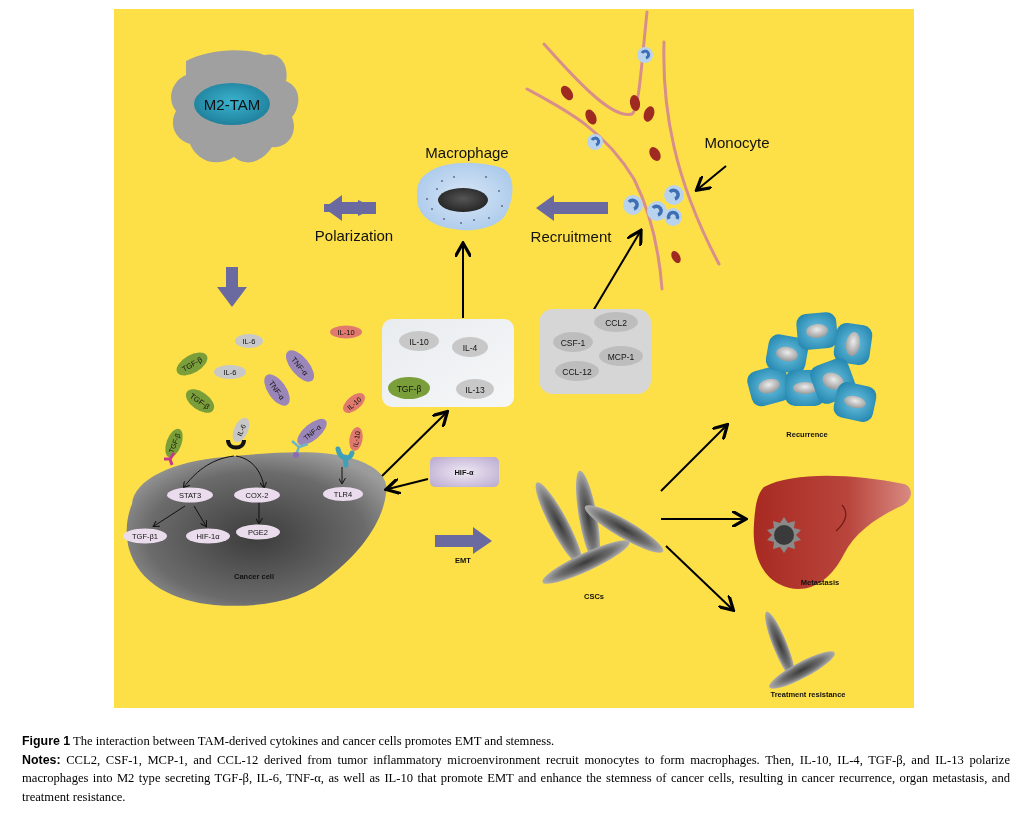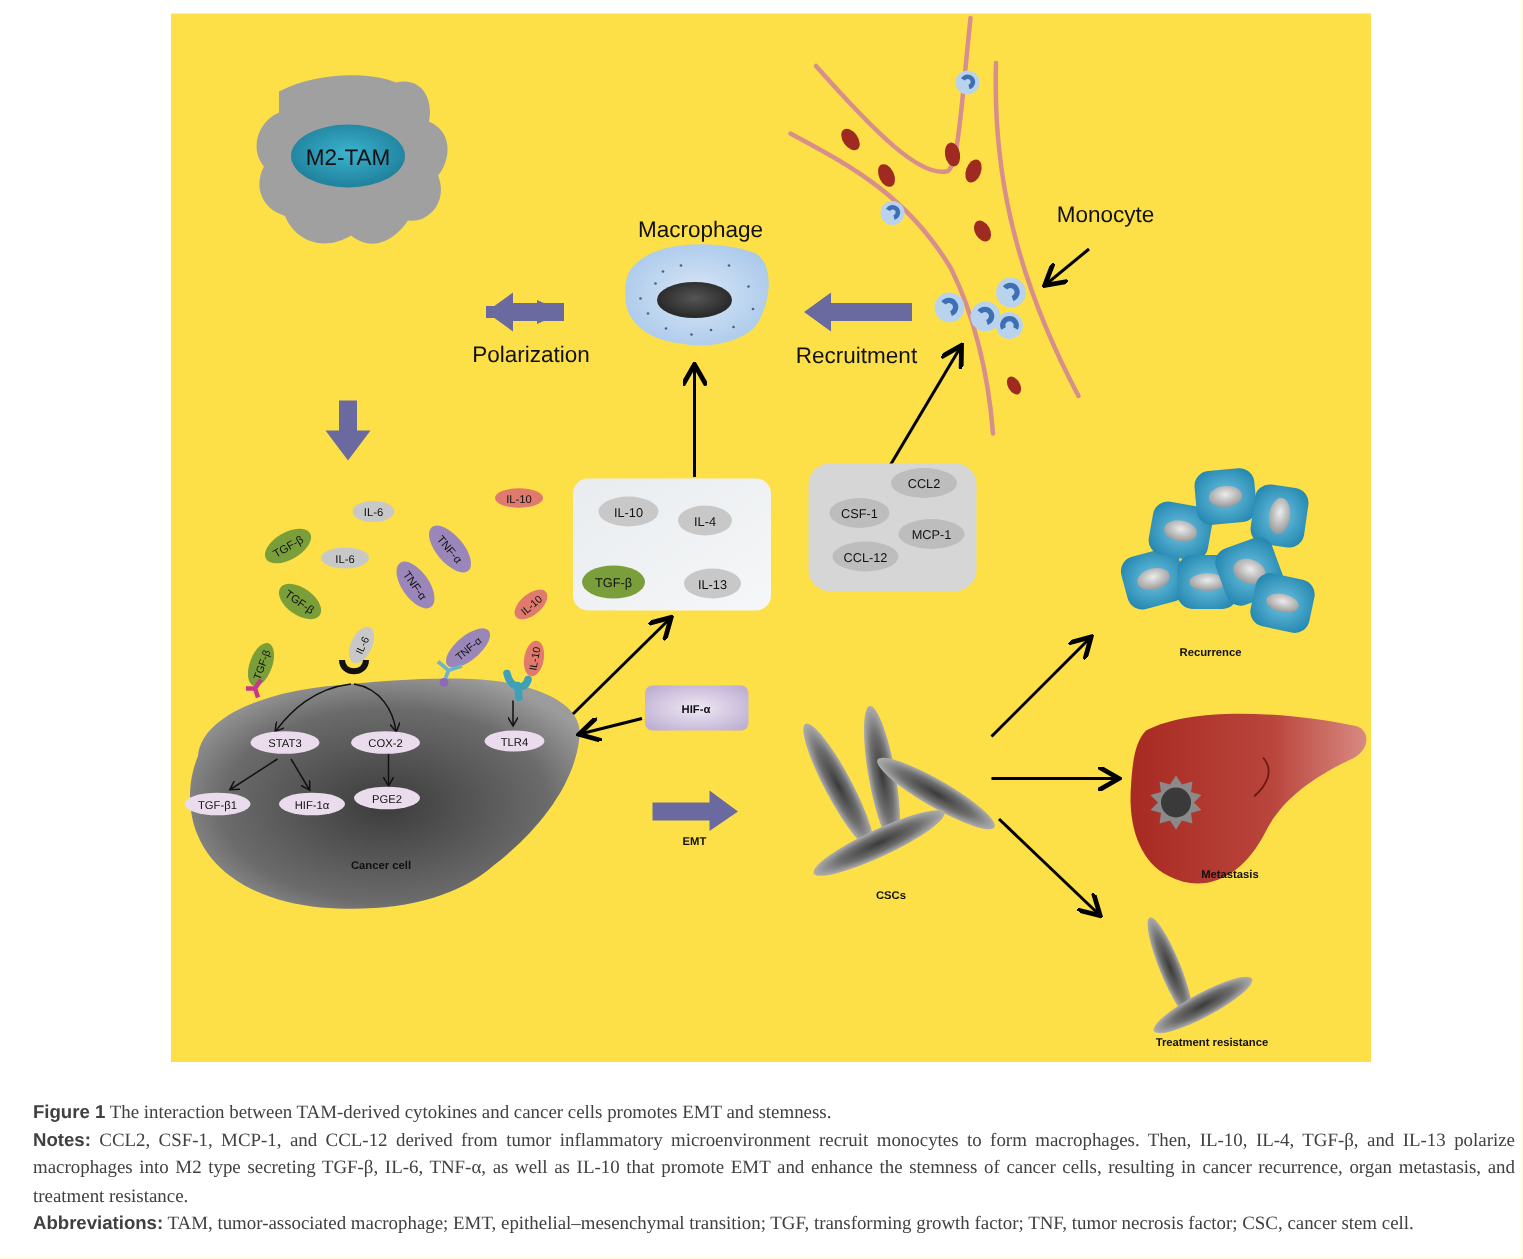--- a/index.html
+++ b/index.html
@@ -1,20 +1,20 @@
 <!DOCTYPE html>
 <html><head>
 <meta charset="utf-8">
 <style>
   html,body{margin:0;padding:0;background:#ffffff;}
   body{width:1015px;height:839px;position:relative;overflow:hidden;font-family:"Liberation Sans",sans-serif;}
   #figure{position:absolute;left:114px;top:9px;width:800px;height:699px;background:#fde047;}
   #figure svg{position:absolute;left:0;top:0;width:800px;height:699px;}
   .lbl{font-family:"Liberation Sans",sans-serif;fill:#111;}
-  .caption{position:absolute;left:22px;top:732px;width:988px;font-family:"Liberation Serif",serif;font-size:12.6px;line-height:18.6px;color:#404040;}
+  .caption{position:absolute;left:22px;top:732px;width:988px;font-family:"Liberation Serif",serif;font-size:12.6px;line-height:18.6px;color:#000000;}
   .caption p{margin:0;text-align:justify;}
   .caption b{font-family:"Liberation Sans",sans-serif;font-weight:bold;font-size:12.4px;}
 </style>
 </head>
 <body>
 
 <div id="figure">
 <svg viewBox="0 0 800 699" xmlns="http://www.w3.org/2000/svg">
   <defs>
     <radialGradient id="gCancer" cx="50%" cy="55%" r="60%">
@@ -359,14 +359,13 @@
     <ellipse cx="666" cy="636" rx="7" ry="36" fill="url(#gCsc)" transform="rotate(-22 666 636)"></ellipse>
     <ellipse cx="688" cy="661" rx="37" ry="8" fill="url(#gCsc)" transform="rotate(-28 688 661)"></ellipse>
     <text x="694" y="688" text-anchor="middle" class="lbl" font-size="7.5" font-weight="bold">Treatment resistance</text>
   </g>
 </svg>
 </div>
 
 <div class="caption">
   <p><b>Figure 1</b><span> The interaction between TAM-derived cytokines and cancer cells promotes EMT and stemness.</span></p>
   <p><b>Notes:</b><span> CCL2, CSF-1, MCP-1, and CCL-12 derived from tumor inflammatory microenvironment recruit monocytes to form macrophages. Then, IL-10, IL-4, TGF-β, and IL-13 polarize macrophages into M2 type secreting TGF-β, IL-6, TNF-α, as well as IL-10 that promote EMT and enhance the stemness of cancer cells, resulting in cancer recurrence, organ metastasis, and treatment resistance.</span></p>
-  <p><b>Abbreviations:</b><span> TAM, tumor-associated macrophage; EMT, epithelial–mesenchymal transition; TGF, transforming growth factor; TNF, tumor necrosis factor; CSC, cancer stem cell.</span></p>
 </div>
 
 </body></html>

